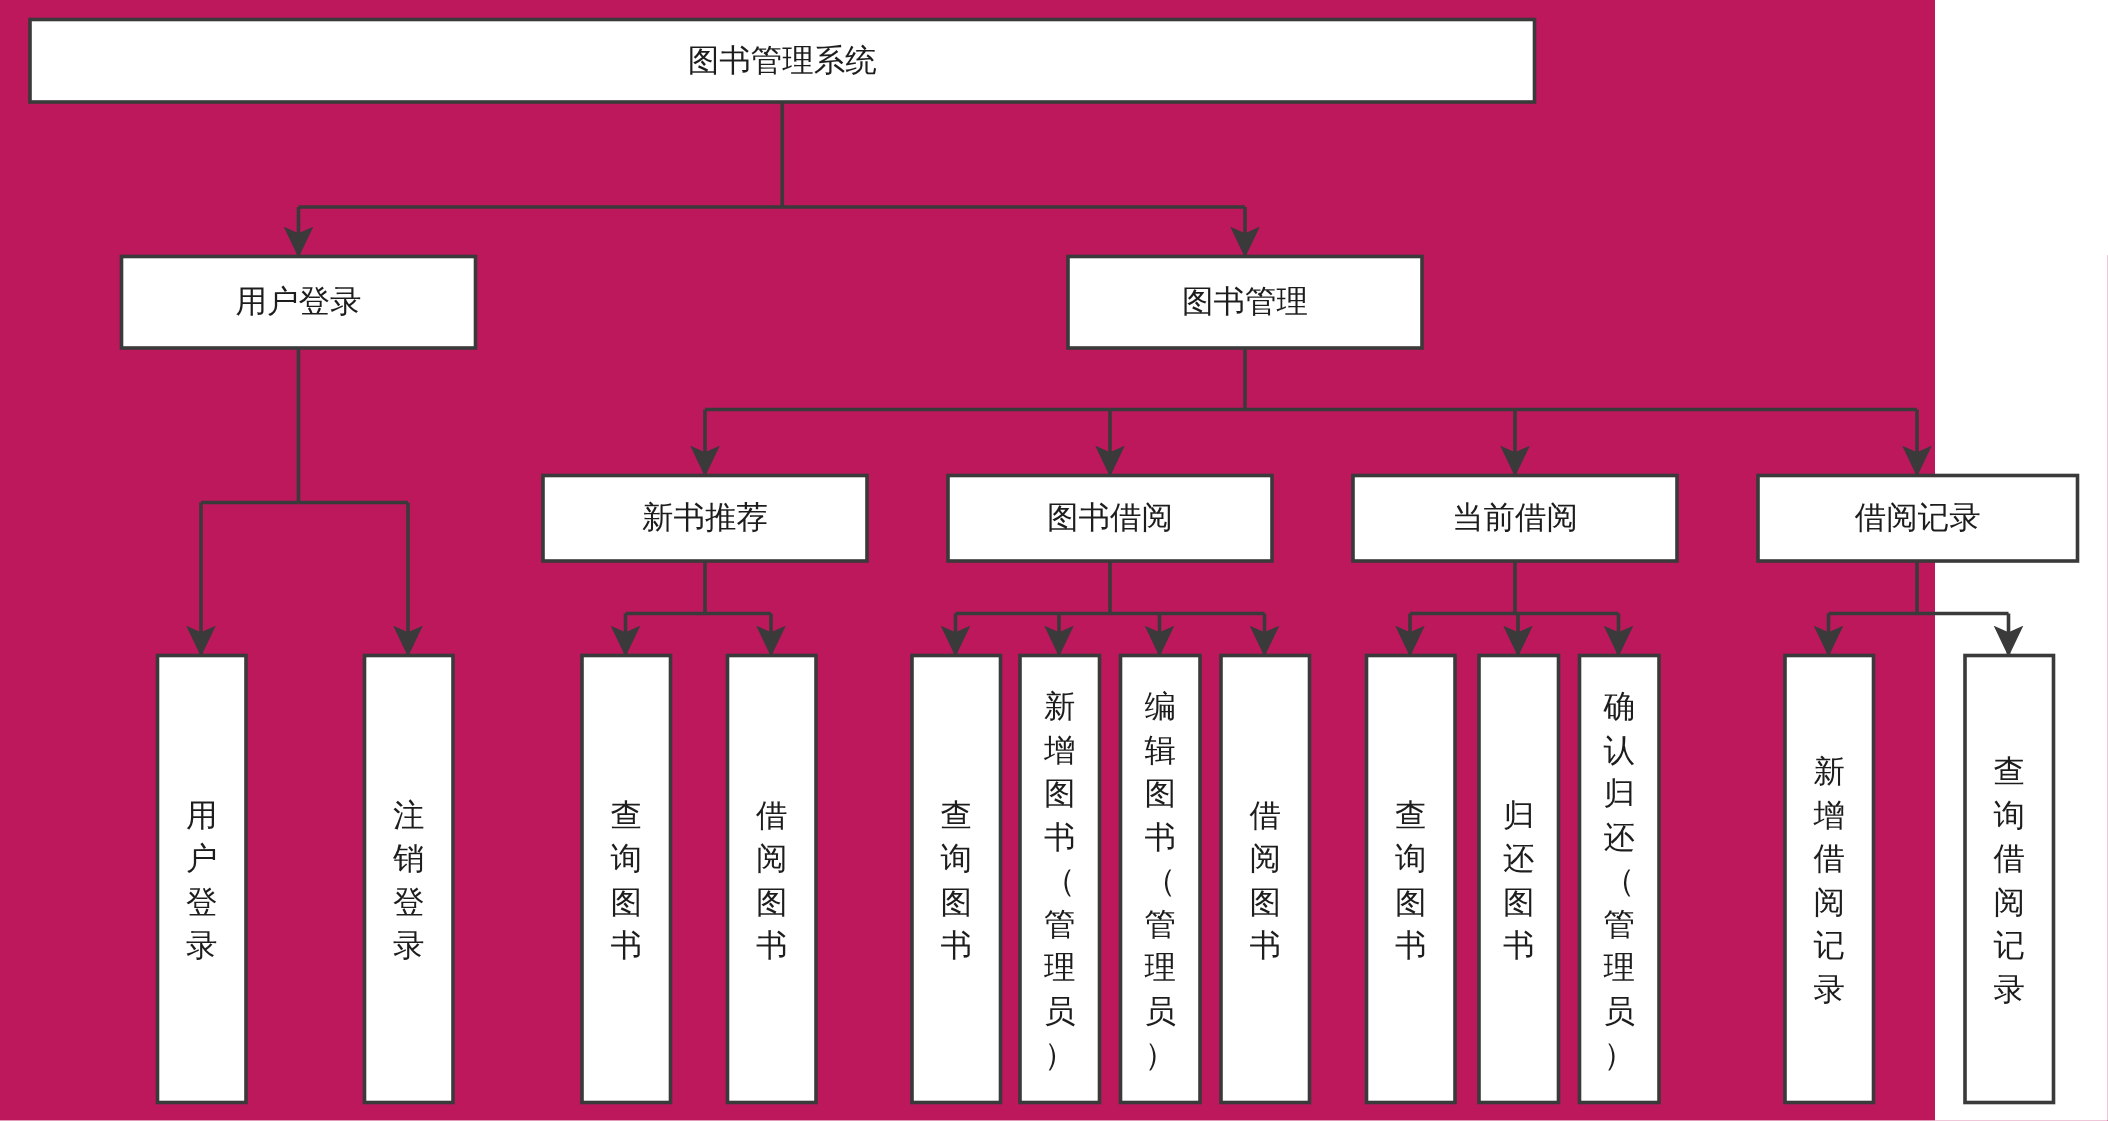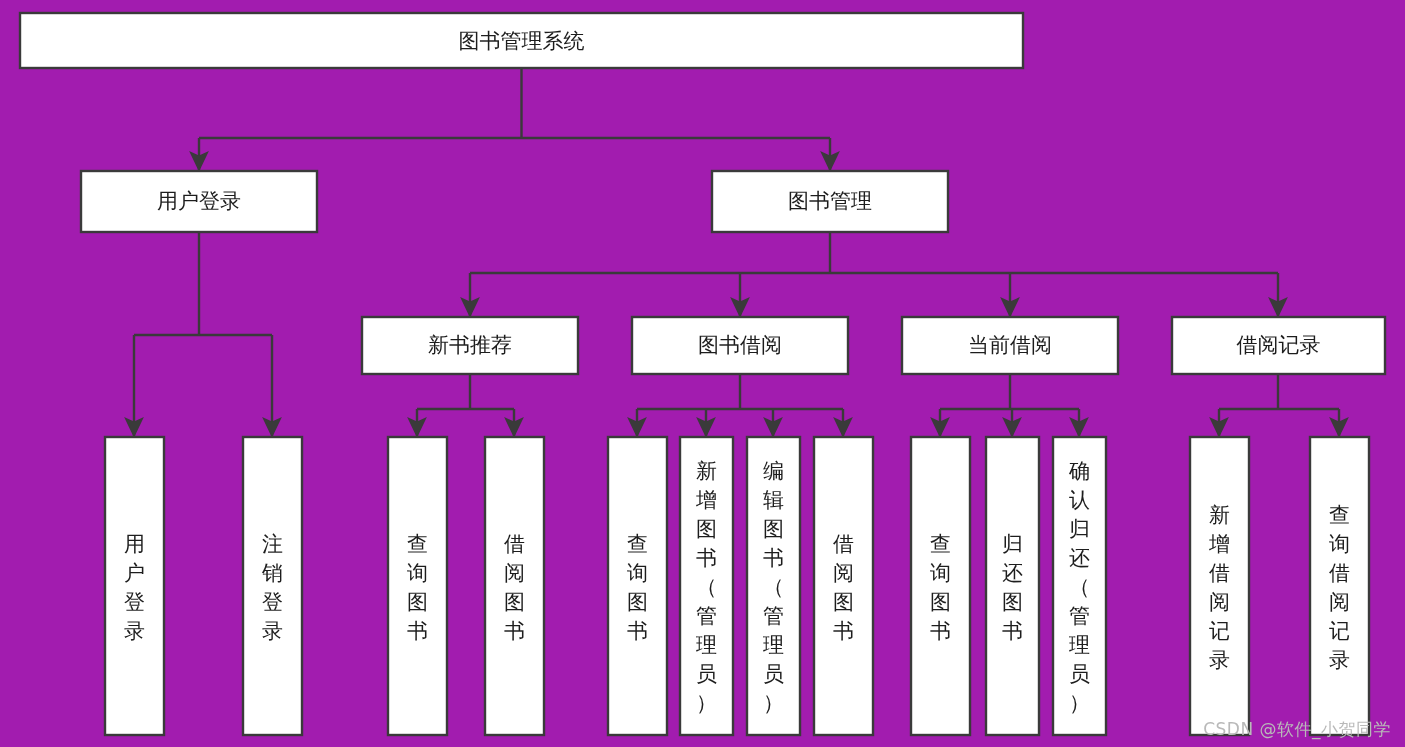--- a/index.html
+++ b/index.html
@@ -8,23 +8,23 @@
     background: #ffffff;
   }
   body {
     width: 1405px;
     height: 747px;
     font-family: "DejaVu Sans", "Liberation Sans", sans-serif;
     overflow: hidden;
   }
   #diagram-root {
     position: relative;
-    width: 1405px;
+    width: 1290px;
     height: 747px;
-    background: #a21caf;
+    background: #be185d;
   }
   svg#tree-svg {
     position: absolute;
     left: 0;
     top: 0;
     width: 1405px;
     height: 747px;
     display: block;
   }
   .node-box {
@@ -210,14 +210,13 @@
           <text class="node-label-v" x="1219.5"><tspan x="1219.5" y="521.62">新</tspan><tspan x="1219.5" y="550.62">增</tspan><tspan x="1219.5" y="579.62">借</tspan><tspan x="1219.5" y="608.62">阅</tspan><tspan x="1219.5" y="637.62">记</tspan><tspan x="1219.5" y="666.62">录</tspan></text>
         </g>
         <g>
           <rect class="node-box" x="1310" y="437" width="59" height="298"></rect>
           <text class="node-label-v" x="1339.5"><tspan x="1339.5" y="521.62">查</tspan><tspan x="1339.5" y="550.62">询</tspan><tspan x="1339.5" y="579.62">借</tspan><tspan x="1339.5" y="608.62">阅</tspan><tspan x="1339.5" y="637.62">记</tspan><tspan x="1339.5" y="666.62">录</tspan></text>
         </g>
       </g>
 
   </svg>
 
-  <div class="watermark-text">CSDN @软件_小贺同学</div>
 </div>
 
 </body></html>

